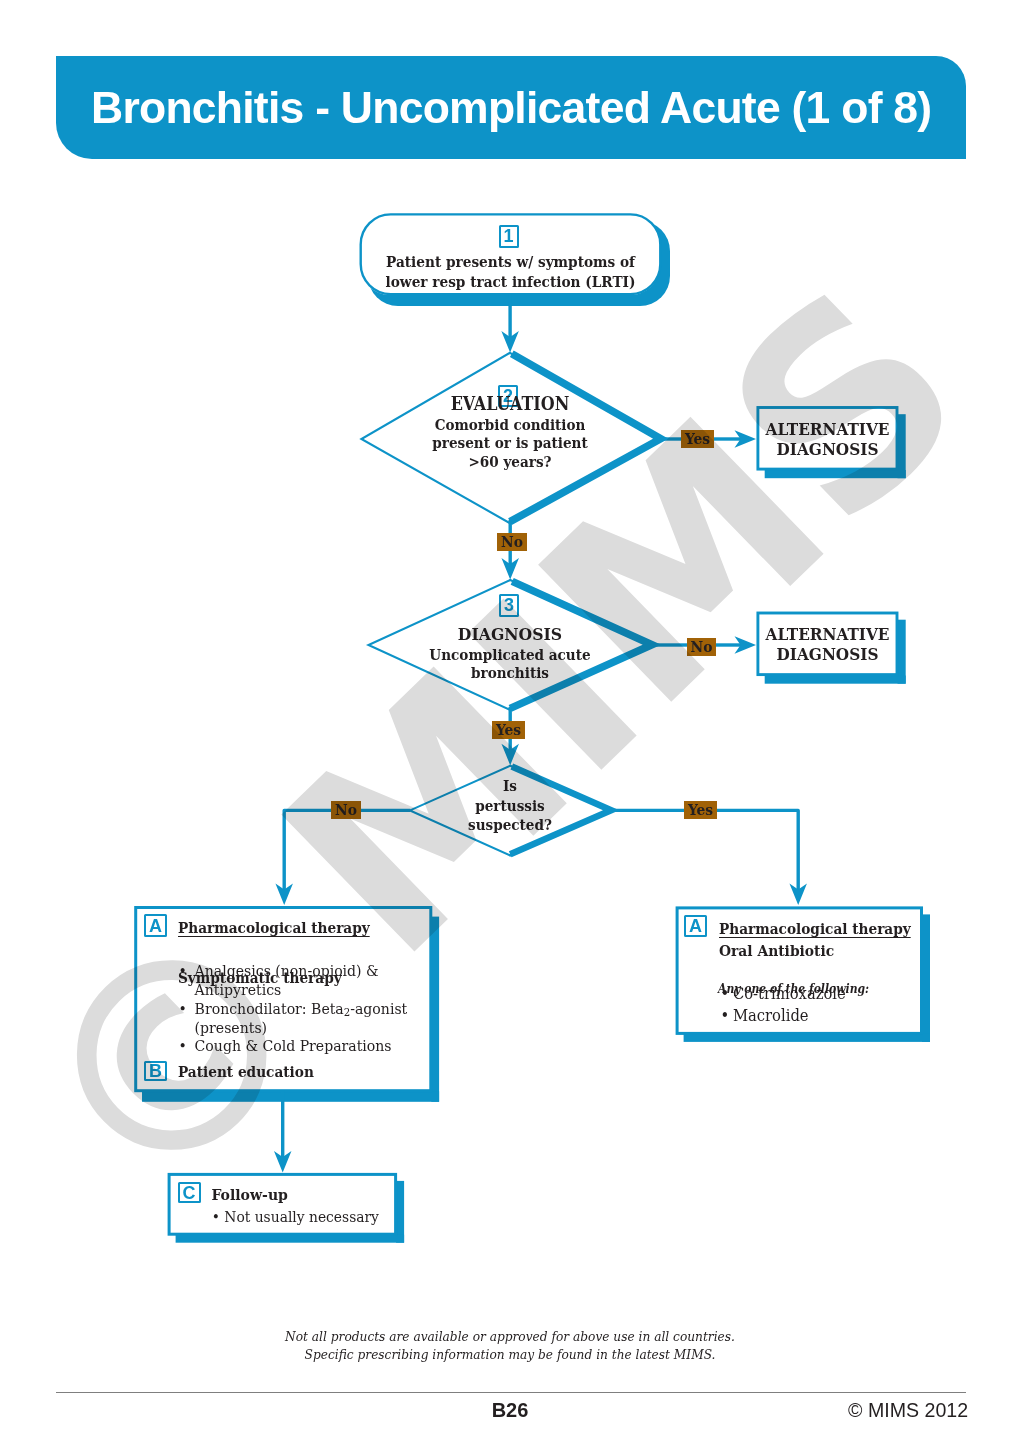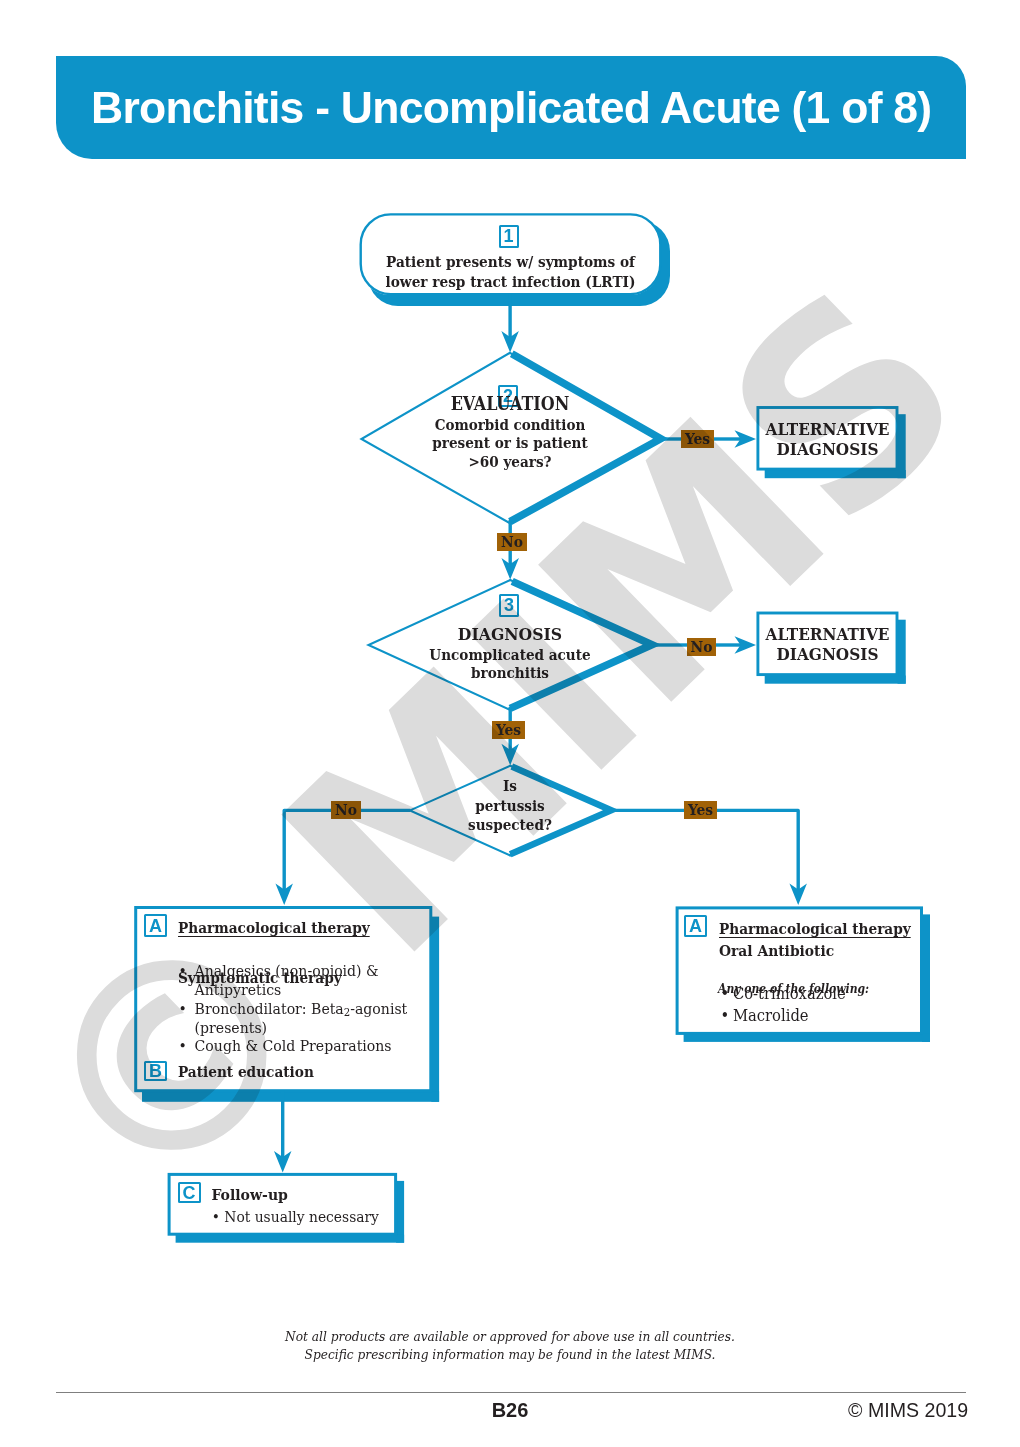--- a/index.html
+++ b/index.html
@@ -222,15 +222,15 @@
   </div>
 
   </div>
 
   <div id="footnote">
     <div>Not all products are available or approved for above use in all countries.</div>
     <div>Specific prescribing information may be found in the latest MIMS.</div>
   </div>
   <div id="footrule"></div>
   <div id="pagenum">B26</div>
-  <div id="copyright">© MIMS 2019</div>
+  <div id="copyright">© MIMS 2012</div>
 
 </div>
 
 </body></html>

